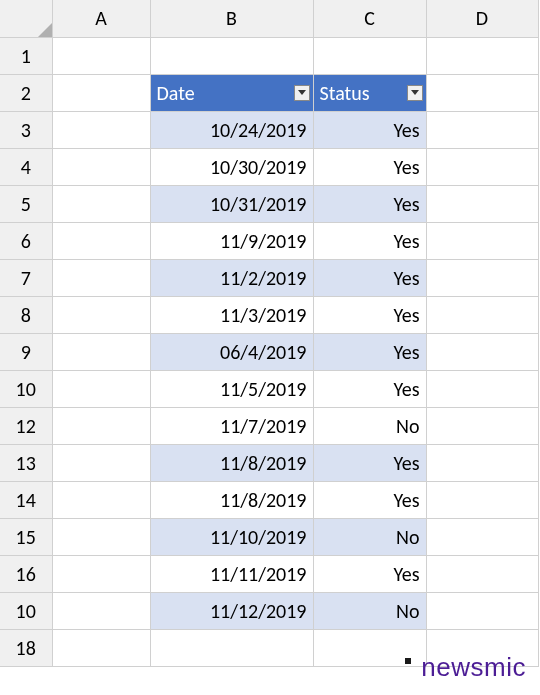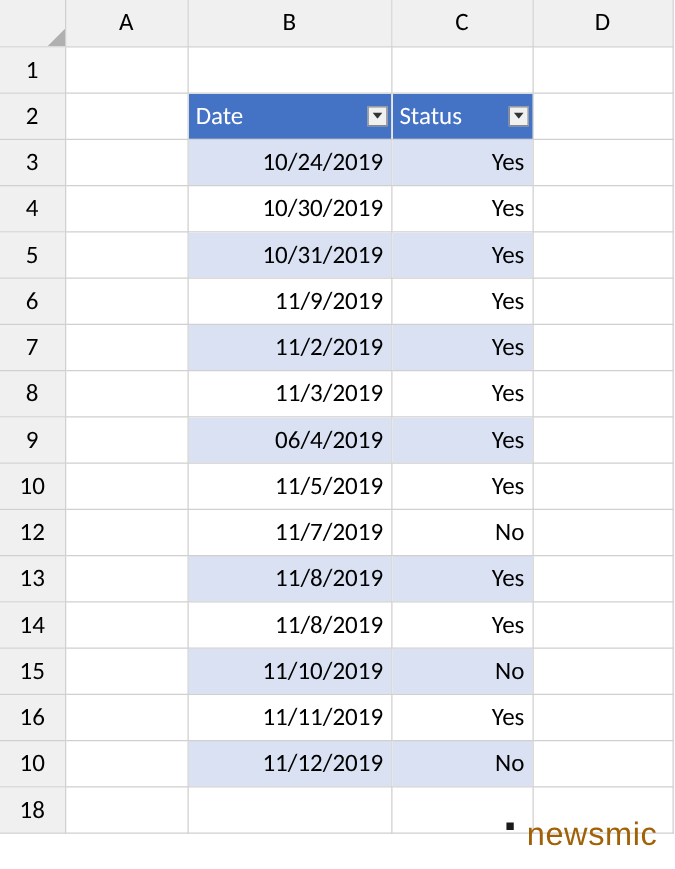--- a/index.html
+++ b/index.html
@@ -90,21 +90,21 @@
     .date-cell { text-align: right !important; }
     .status-cell { text-align: left; }
     
     .watermark {
       position: absolute;
       bottom: 12px;
       right: 14px;
       font-family: Arial, sans-serif;
       font-size: 26px;
       font-weight: normal;
-      color: #a16207;
+      color: #4c1d95;
       letter-spacing: 0.5px;
       display: flex;
       align-items: center;
       gap: 4px;
     }
     .watermark .dot {
       display: inline-block;
     }
   </style>
 </head>

